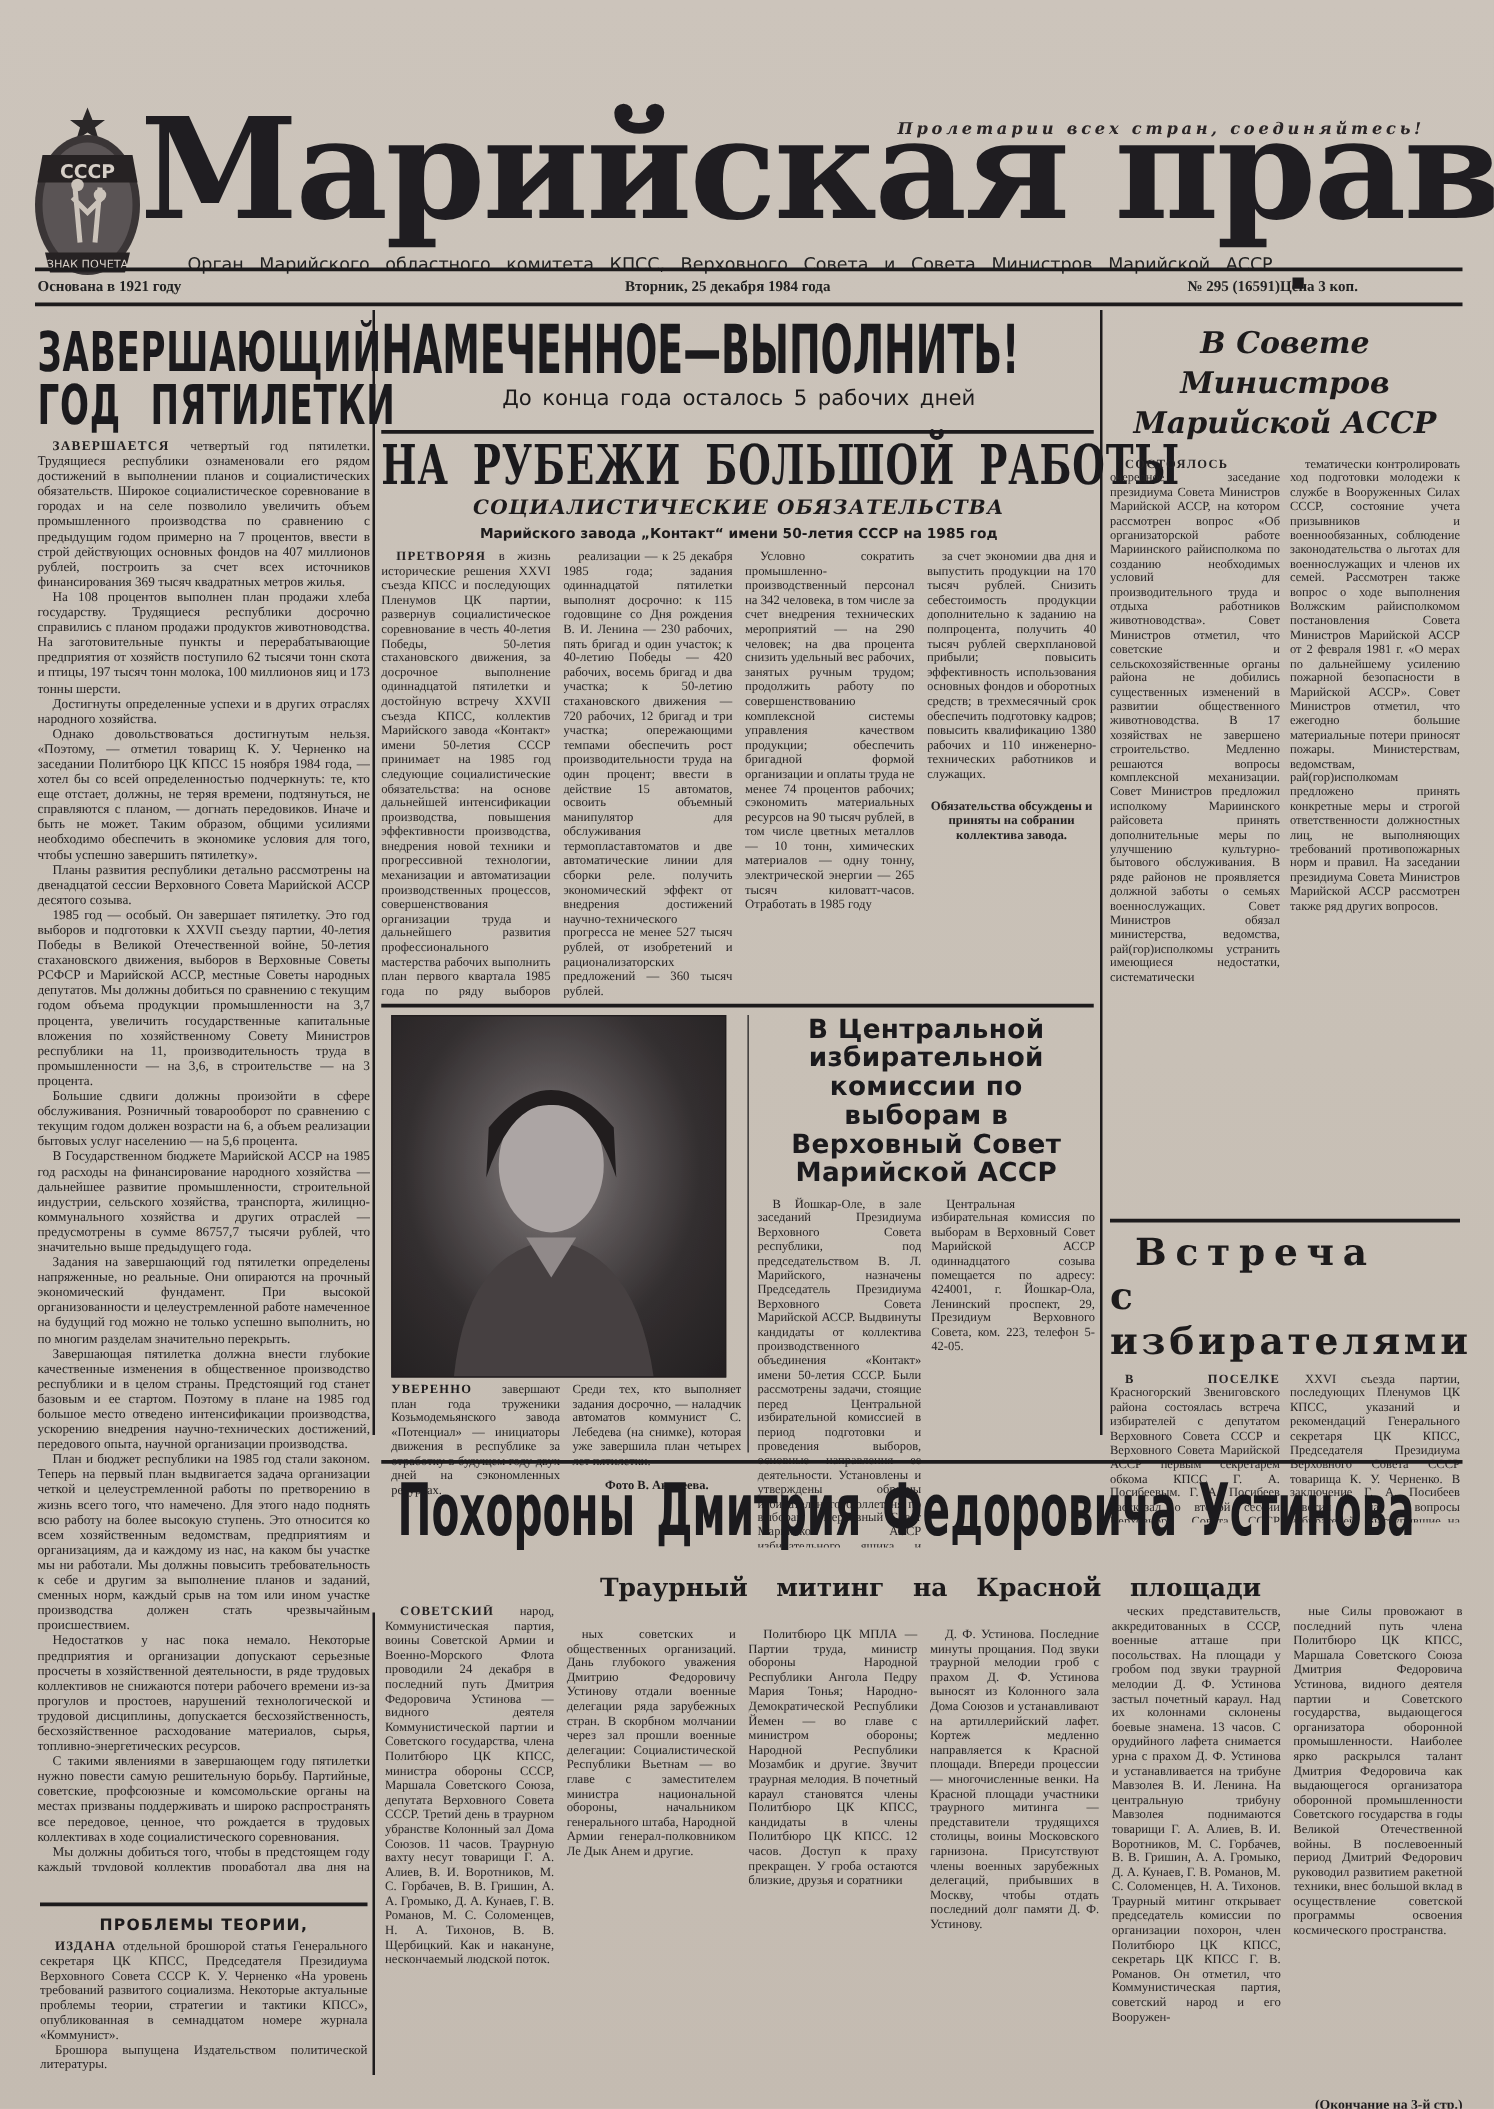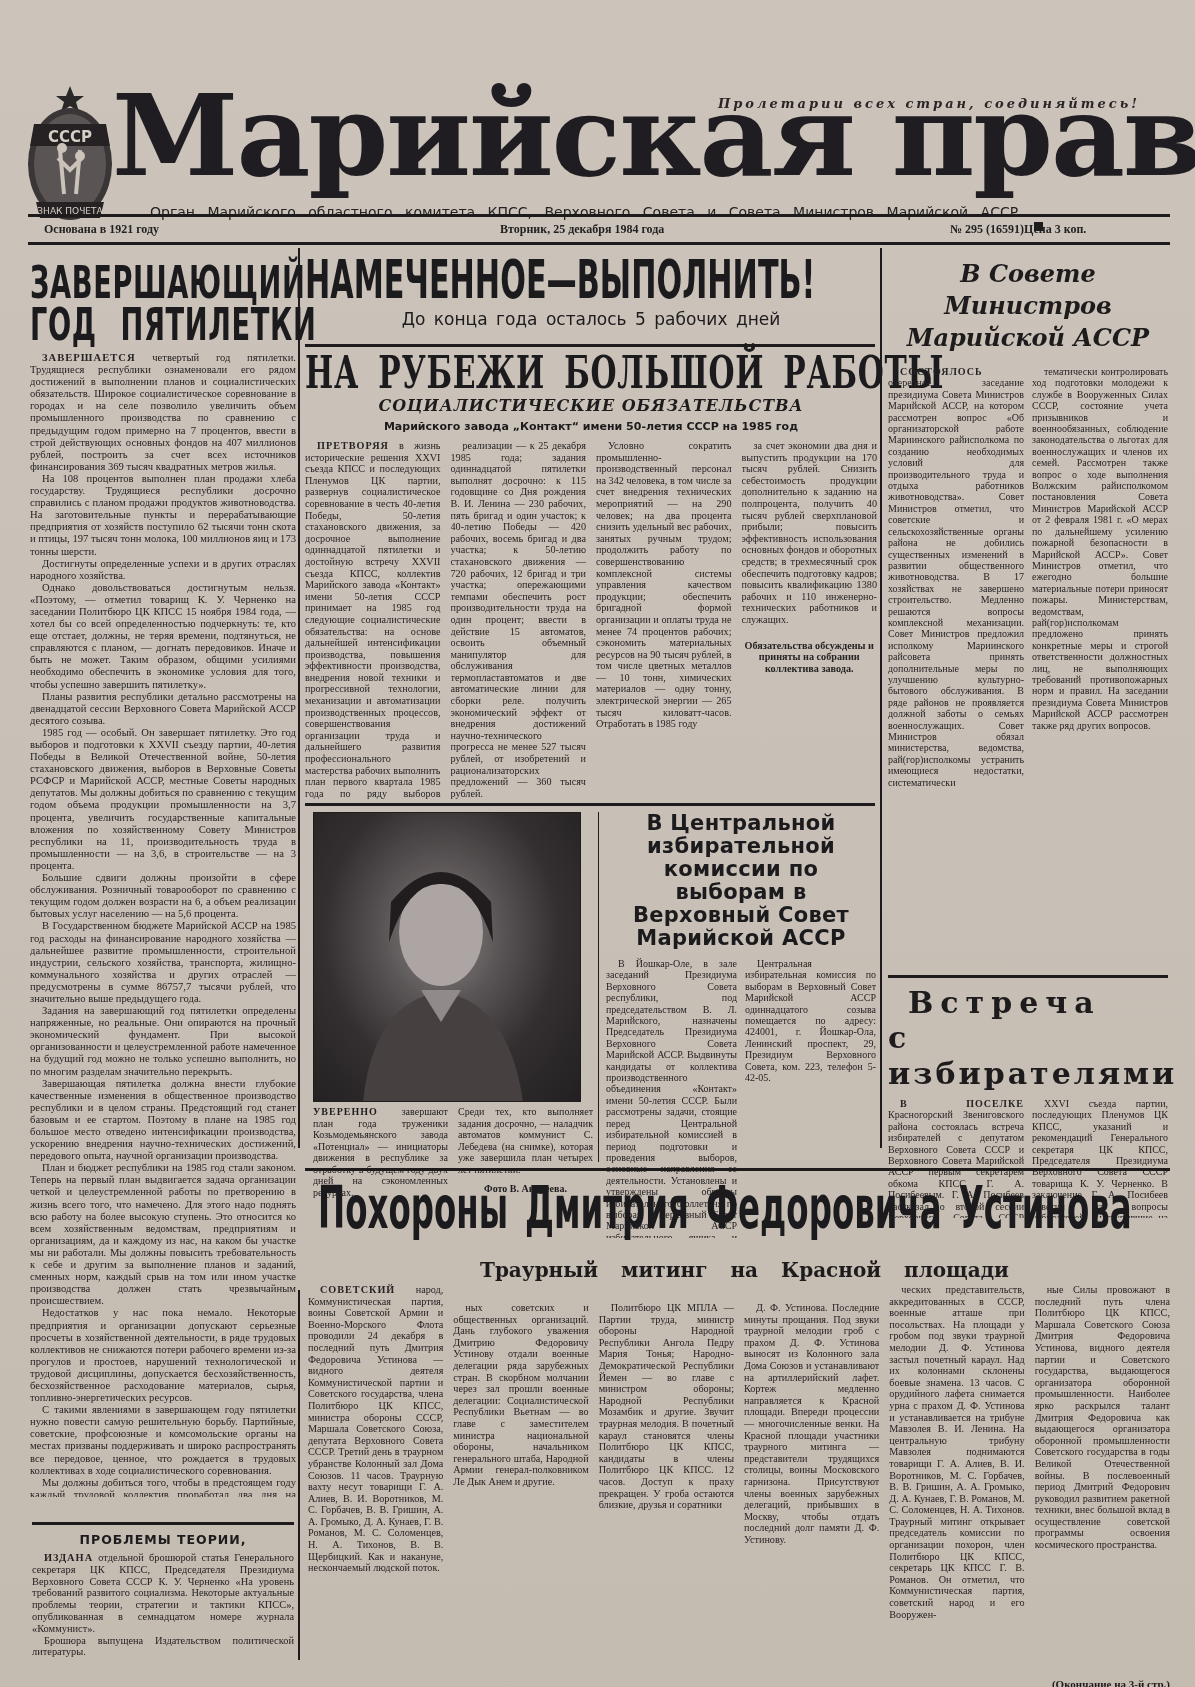--- a/index.html
+++ b/index.html
@@ -68,21 +68,21 @@
       <path d="M12 118 L80 118 L76 134 L16 134 Z" fill="#262223"></path>
       <text x="46" y="130" fill="#d6cfc7" font-family="DejaVu Sans, sans-serif" font-size="9" text-anchor="middle">ЗНАК ПОЧЕТА</text>
     </svg>
   </div>
 
   <div class="abs masthead">Марийская правда</div>
   <div class="abs organ">Орган Марийского областного комитета КПСС, Верховного Совета и Совета Министров Марийской АССР</div>
 
   <div class="abs rule-thick" style="left:28px; top:214px; width:1142px;"></div>
   <div class="abs infobar">
-    <span style="left:14px;text-align:right;">Основана в 1921 году</span>
+    <span style="left:0;text-align:right;">Основана в 1921 году</span>
     <span style="left:470px;">Вторник, 25 декабря 1984 года</span>
     <span style="left:920px;">
       <span style="position:static">№ 295 (16591)</span><span class="blackbox"></span><span style="position:static">Цена 3 коп.</span>
     </span>
   </div>
   <div class="abs rule-thick" style="left:28px; top:242px; width:1142px;"></div>
 
   <div class="abs vline" style="left:298px; top:248px; height:900px;"></div>
   <div class="abs vline" style="left:880px; top:248px; height:900px;"></div>
   <div class="abs vline" style="left:298px; top:1290px; height:370px;"></div>

